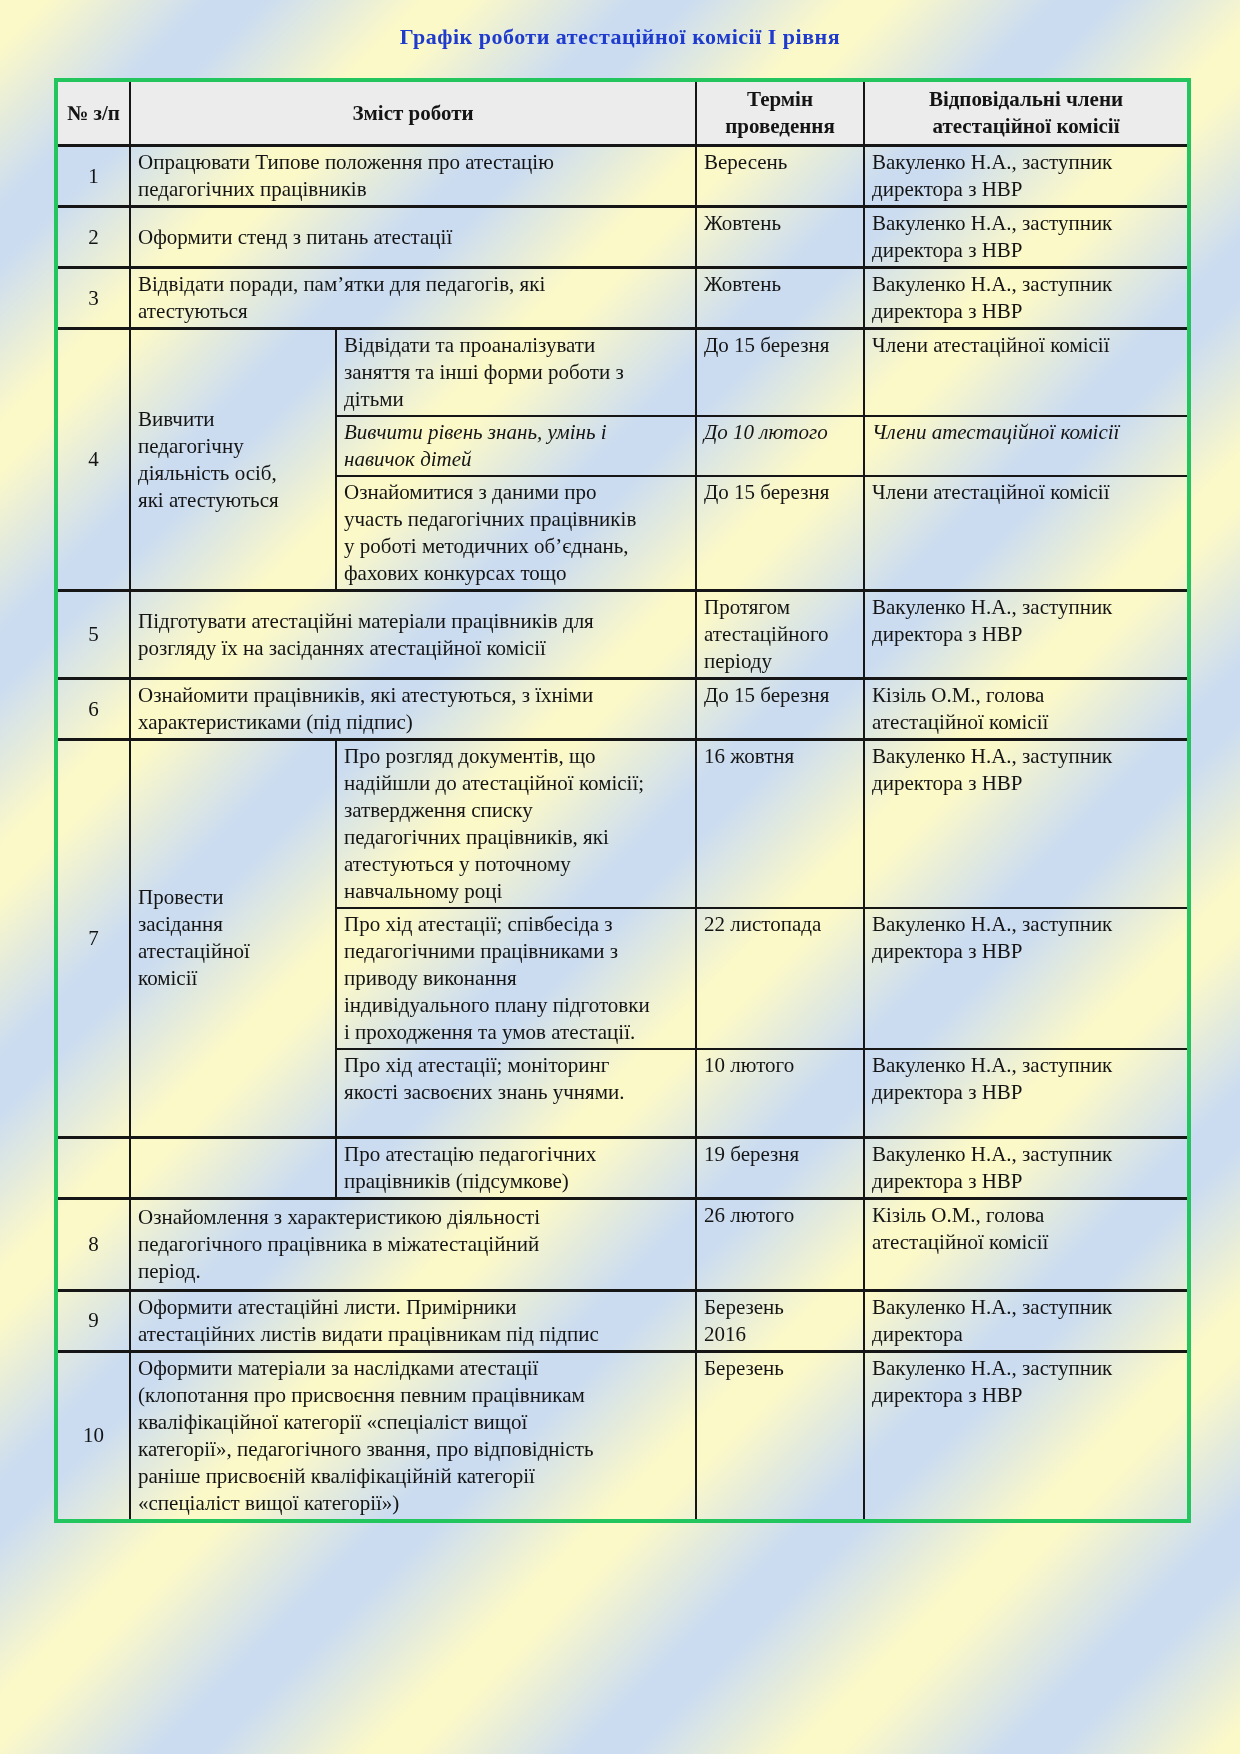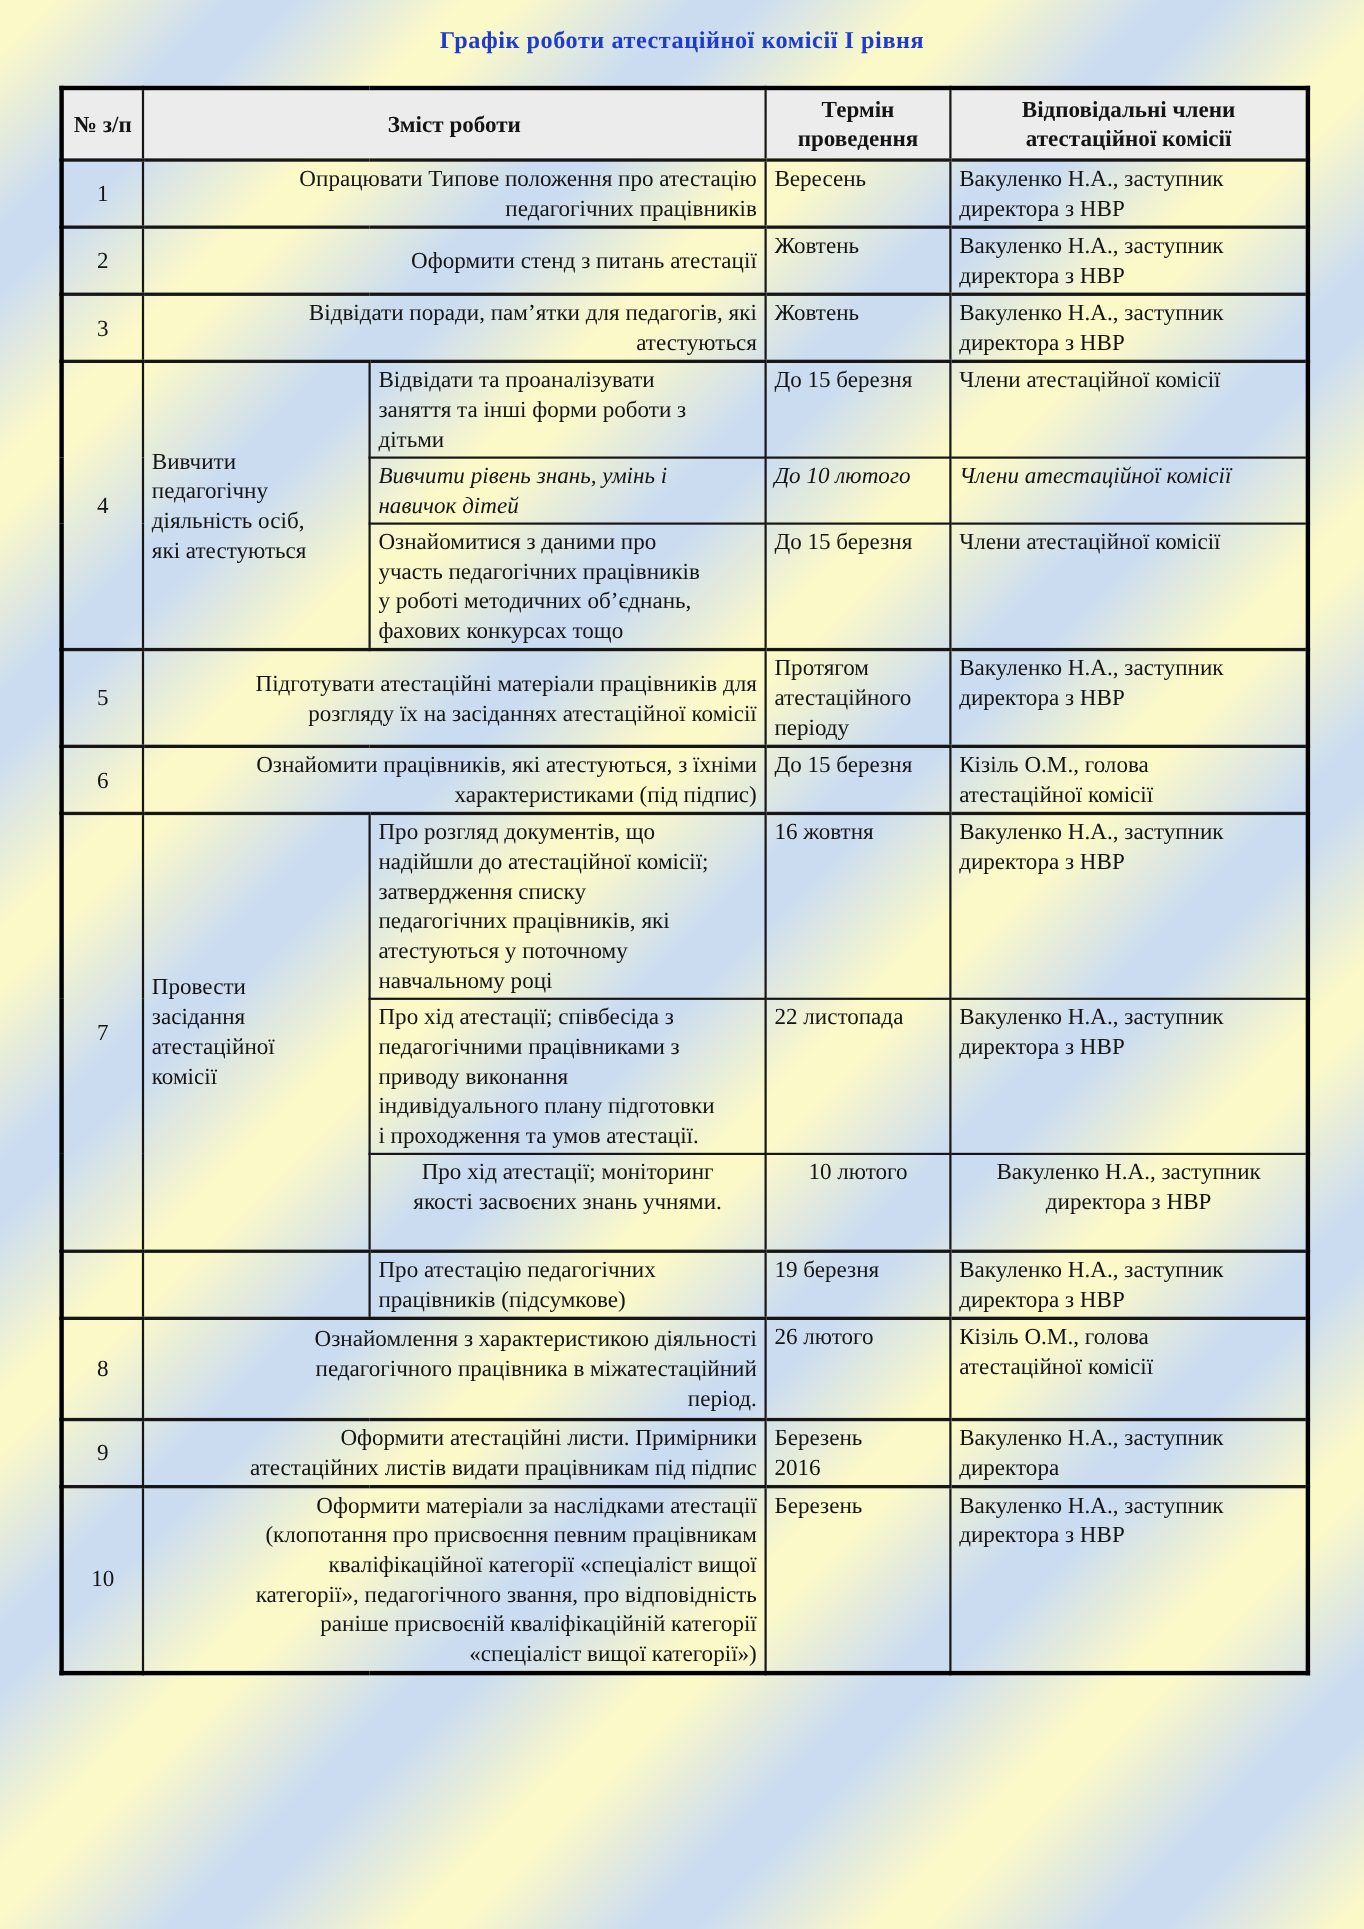--- a/index.html
+++ b/index.html
@@ -29,21 +29,21 @@
     font-size: 22px;
     font-weight: bold;
     color: #1e3bcd;
     letter-spacing: 0.5px;
   }
   table.schedule {
     table-layout: fixed;
     border-collapse: collapse;
     width: 1133px;
     margin-left: 54px;
-    border: 4px solid #000000;
+    border: 4px solid #22c55e;
   }
   table.schedule th,
   table.schedule td {
     border: 2px solid #161616;
     padding: 2px 7px;
     font-size: 21px;
     line-height: 27px;
     white-space: pre-line;
     overflow: hidden;
   }
@@ -51,21 +51,21 @@
     background: #ececec;
     text-align: center;
     vertical-align: middle;
     font-weight: bold;
     border-bottom-width: 3px;
     padding: 4px 4px;
   }
   tr.major > td { border-top-width: 3px; }
   td.num       { text-align: center; vertical-align: middle; }
   td.sublabel  { vertical-align: middle; padding-left: 10px; }
-  td.content   { vertical-align: middle; padding-left: 12px; text-align: right; }
+  td.content   { vertical-align: middle; padding-left: 12px; }
   td.subcontent{ vertical-align: top; padding-left: 10px; }
   td.date      { vertical-align: top; padding-left: 6px; }
   td.resp      { vertical-align: top; padding-left: 10px; }
 </style>
 </head>
 <body>
 
 <div class="title">Графік роботи атестаційної комісії І рівня</div>
 
 <table class="schedule">
@@ -173,21 +173,21 @@
       <tr style="height: 138px;">
         <td class="subcontent">Про хід атестації; співбесіда з
 педагогічними працівниками з
 приводу виконання
 індивідуального плану підготовки
 і проходження та умов атестації.</td>
         <td class="date">22 листопада</td>
         <td class="resp">Вакуленко Н.А., заступник
 директора з НВР</td>
       </tr>
-      <tr style="height: 88px; text-align: center;">
+      <tr style="height: 88px;">
         <td class="subcontent">Про хід атестації; моніторинг
 якості засвоєних знань учнями.</td>
         <td class="date">10 лютого</td>
         <td class="resp">Вакуленко Н.А., заступник
 директора з НВР</td>
       </tr>
       <tr class="major" style="height: 50px;">
         <td class="num"></td>
         <td class="sublabel"></td>
         <td class="subcontent">Про атестацію педагогічних

